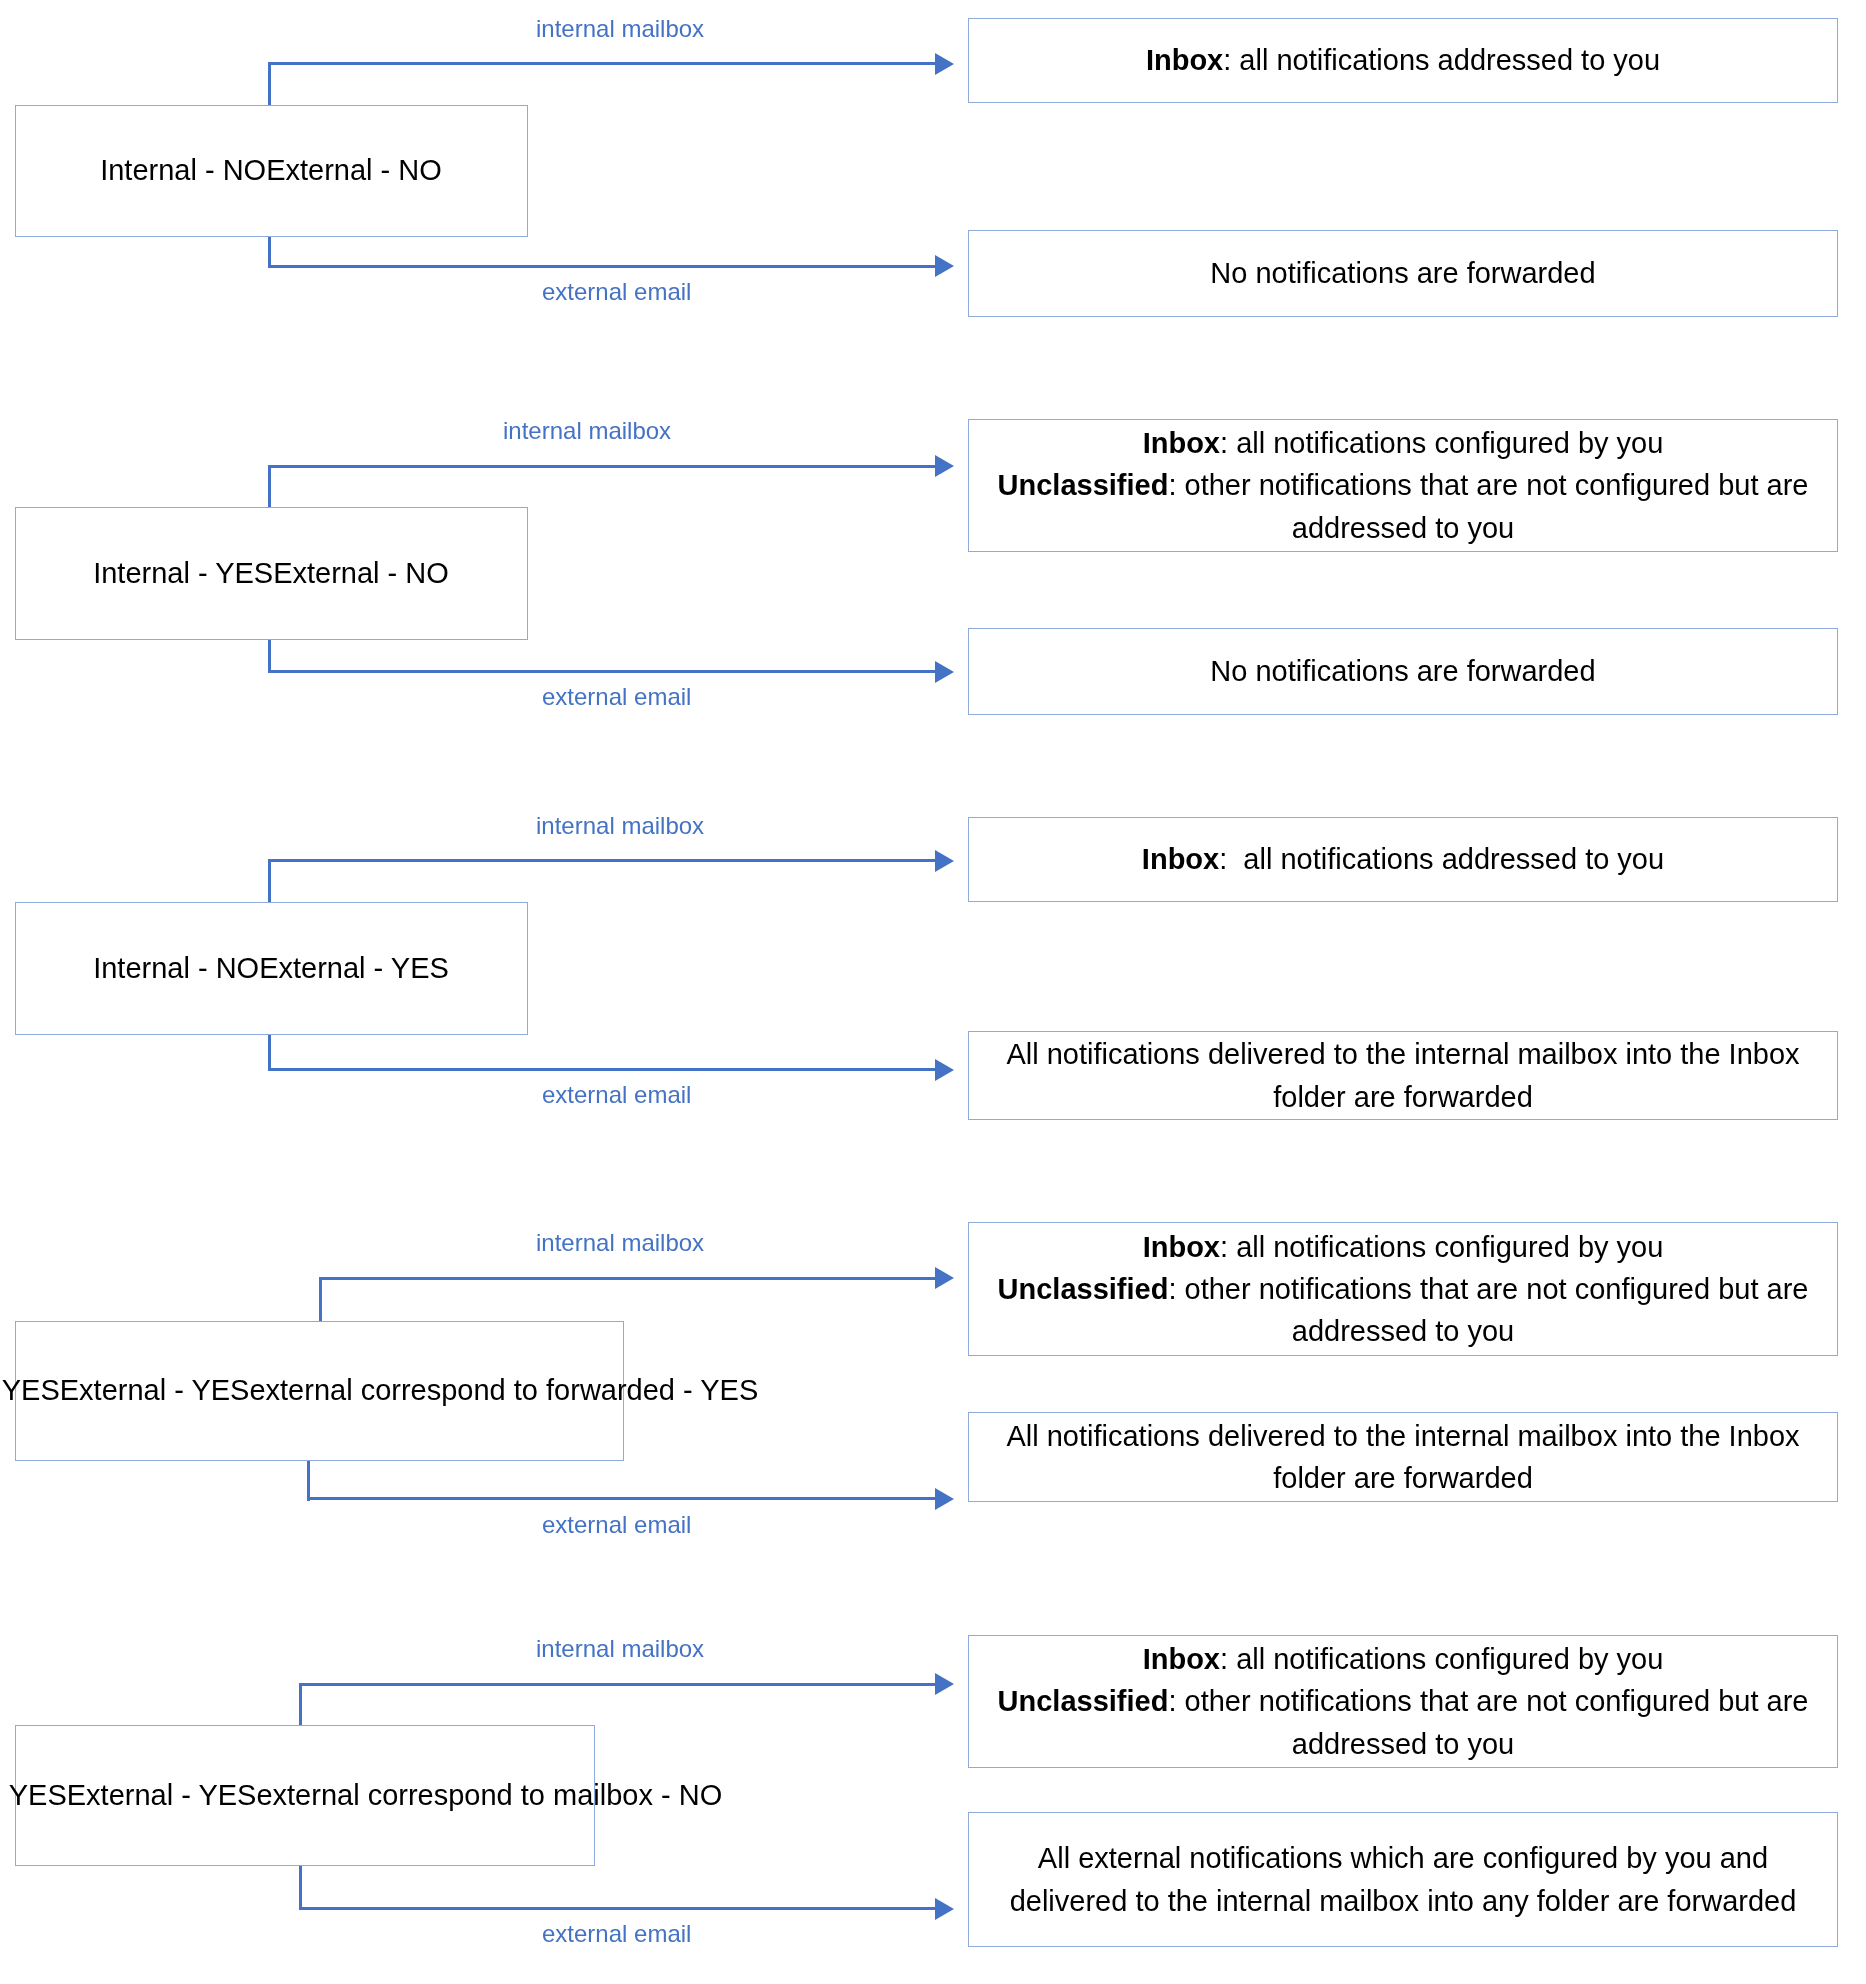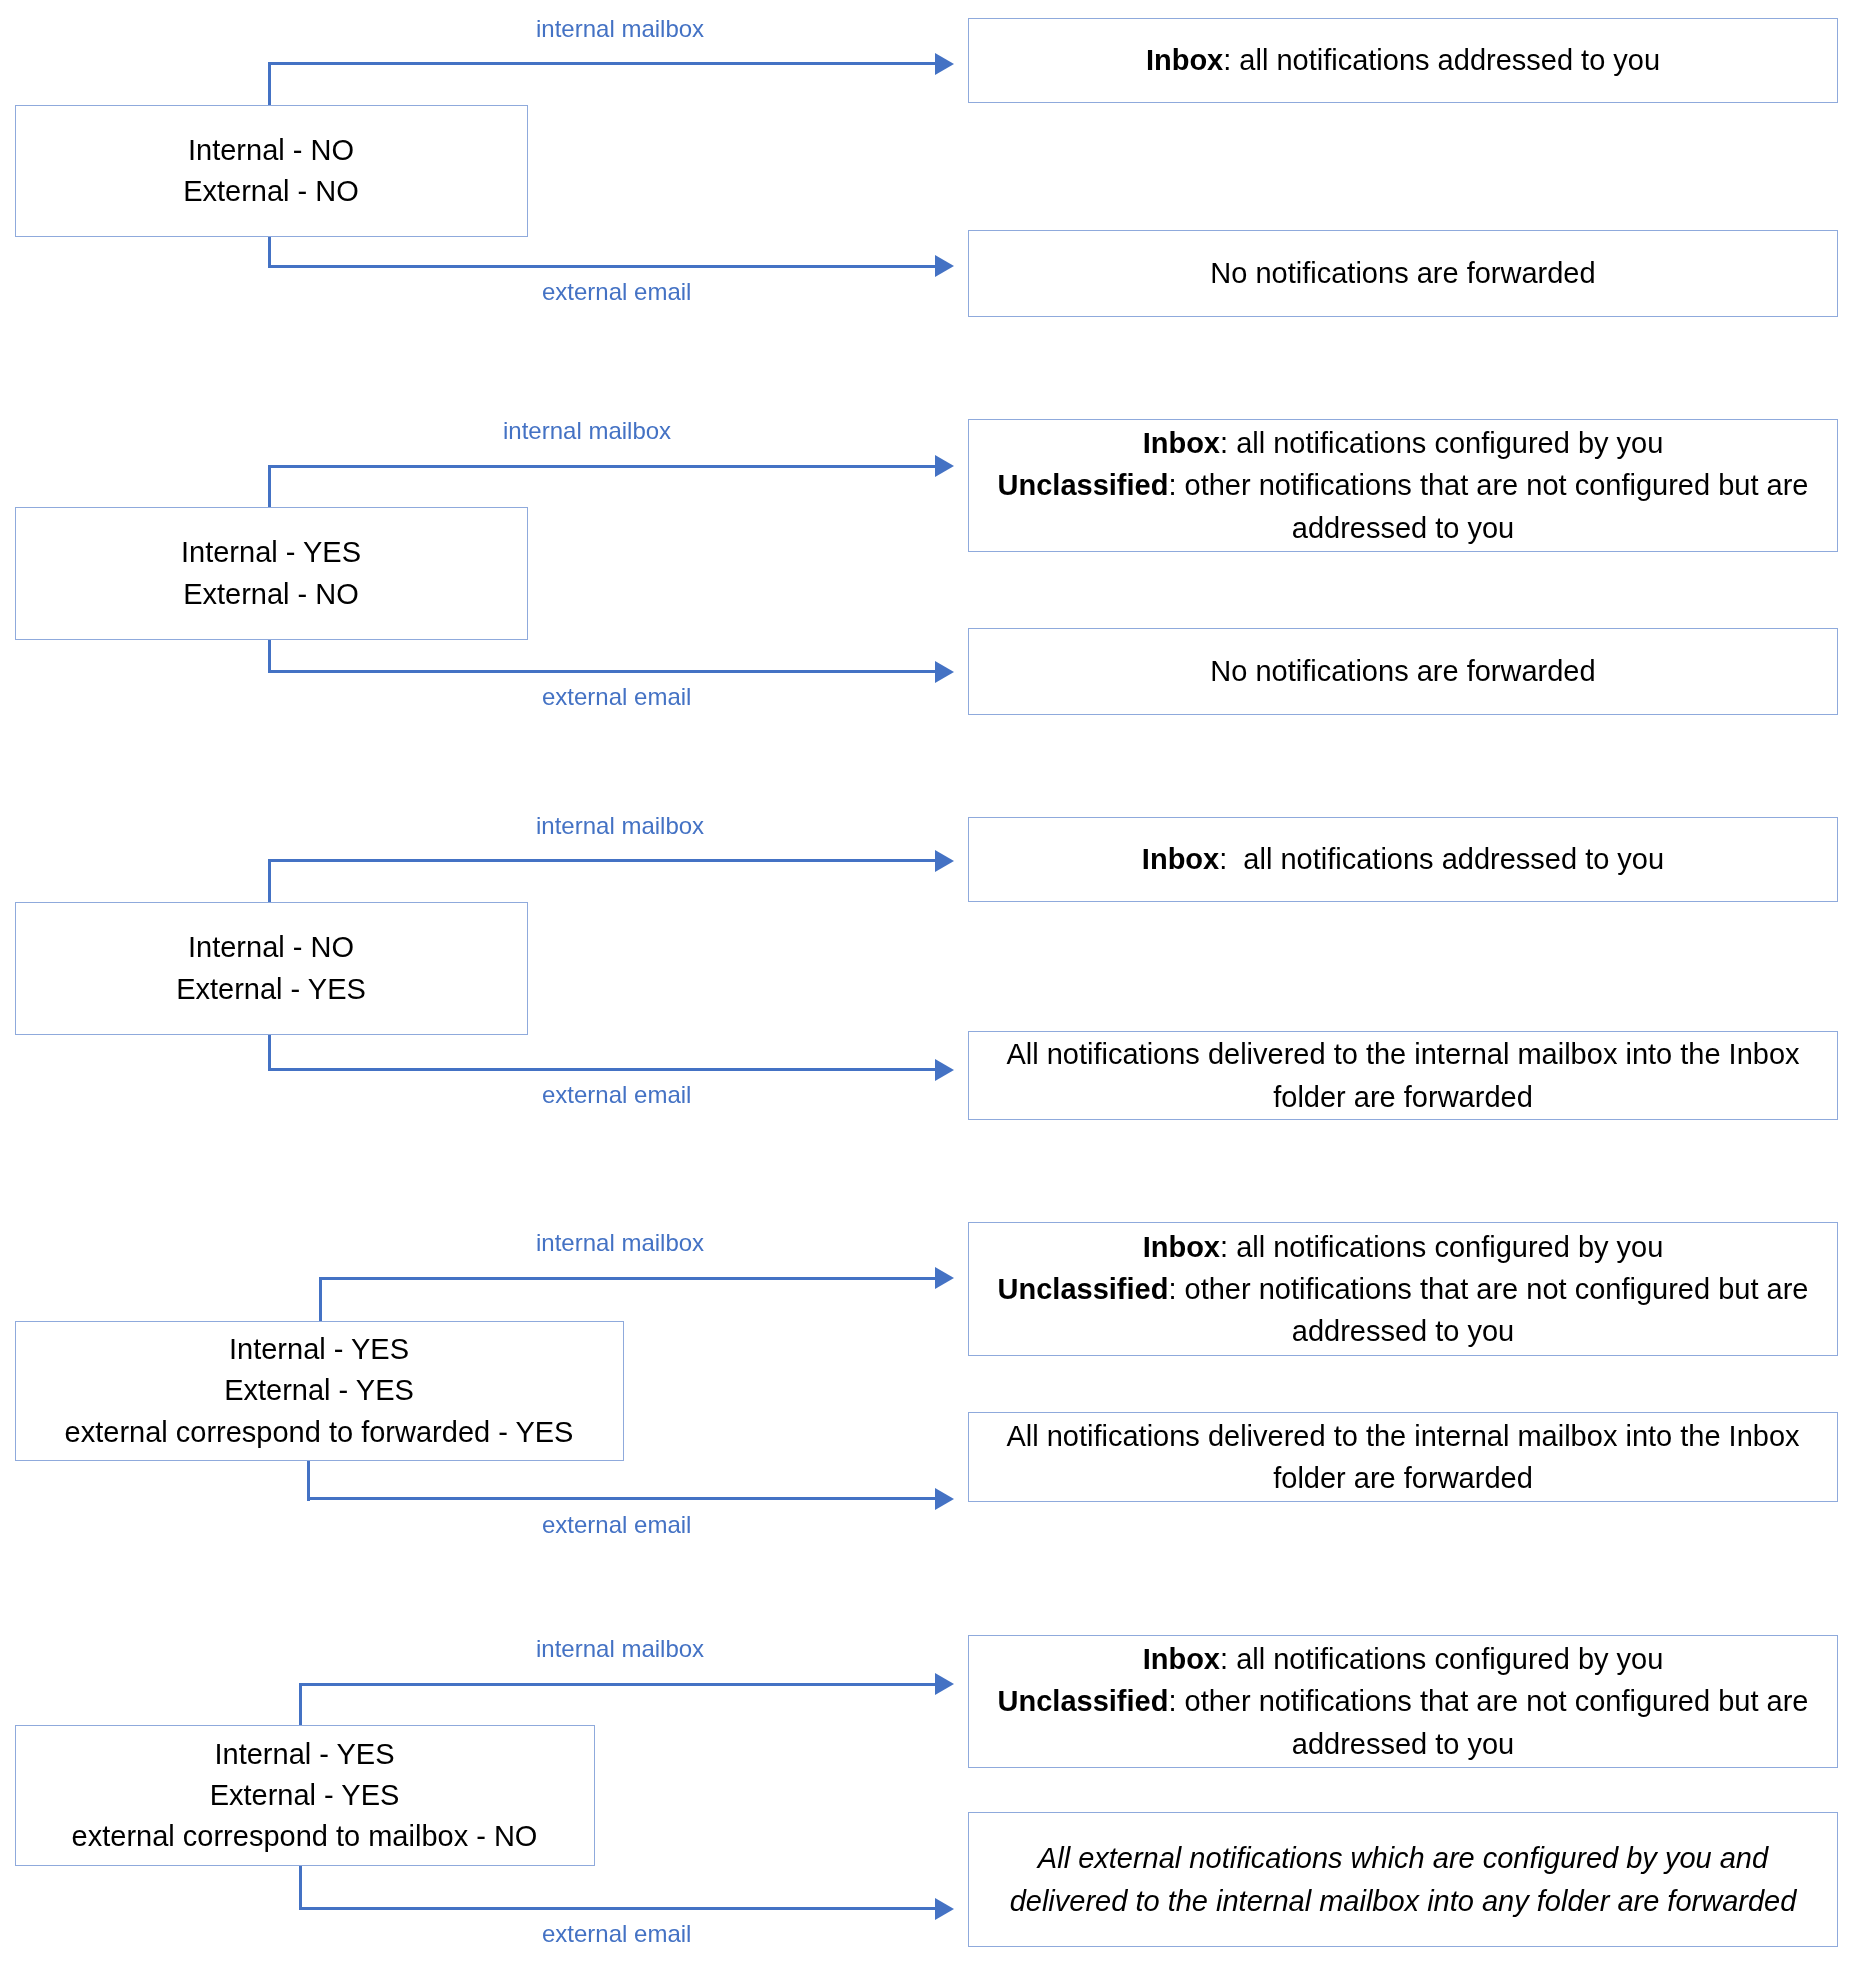--- a/index.html
+++ b/index.html
@@ -17,21 +17,21 @@
     background: #ffffff;
     overflow: hidden;
   }
   
   .cond-box {
     position: absolute;
     box-sizing: border-box;
     border: 1.4px solid #8FAADC;
     background: #ffffff;
     display: flex;
-    flex-direction: column;
+    flex-direction: row;
     align-items: center;
     justify-content: center;
     text-align: center;
     color: #000000;
     font-size: 29px;
     line-height: 1.42;
     z-index: 5;
   }
   .cond-box .line { display: block; white-space: nowrap; }
 
@@ -216,20 +216,20 @@
   <div class="arrow-head" style="left:935px; top:1898px;"></div>
   <div class="edge-label" style="left:542px; top:1920px;">external email</div>
 
   <div class="out-box" style="left:968px; top:1635px; width:870px; height:133px;">
     <div class="inner">
       <span><b>Inbox</b><span>: all notifications configured by you</span></span><br>
       <span><b>Unclassified</b><span>: other notifications that are not configured but are addressed to you</span></span>
     </div>
   </div>
 
-  <div class="out-box" style="left:968px; top:1812px; width:870px; height:135px;font-style:italic;">
+  <div class="out-box" style="left:968px; top:1812px; width:870px; height:135px;">
     <div class="inner">
       <span><b></b><span>All external notifications which are configured by you and delivered to the internal mailbox into any folder are forwarded</span></span>
     </div>
   </div>
 
 </div>
 
 
 </body></html>

